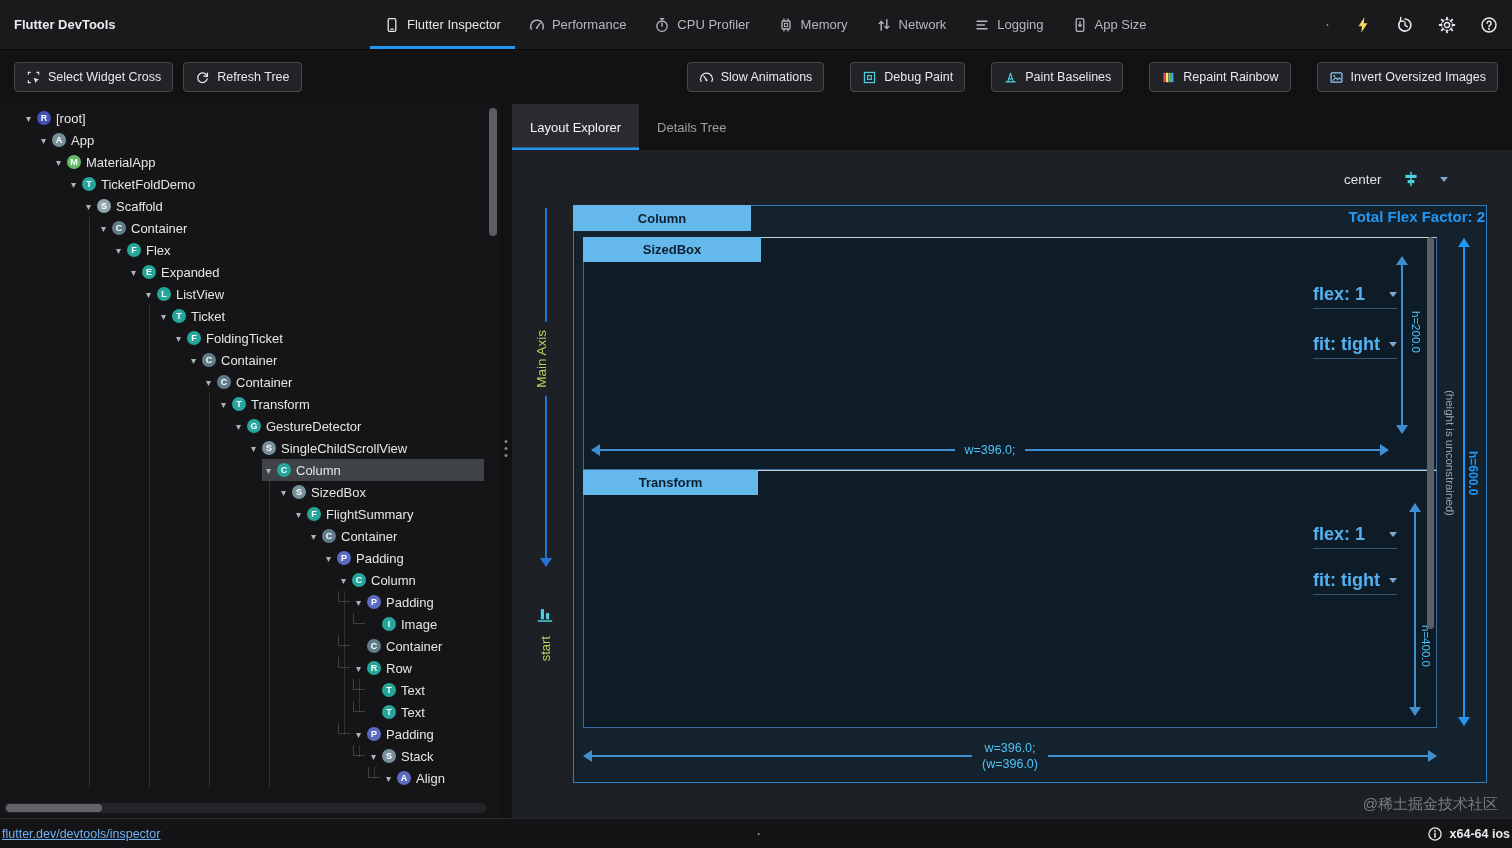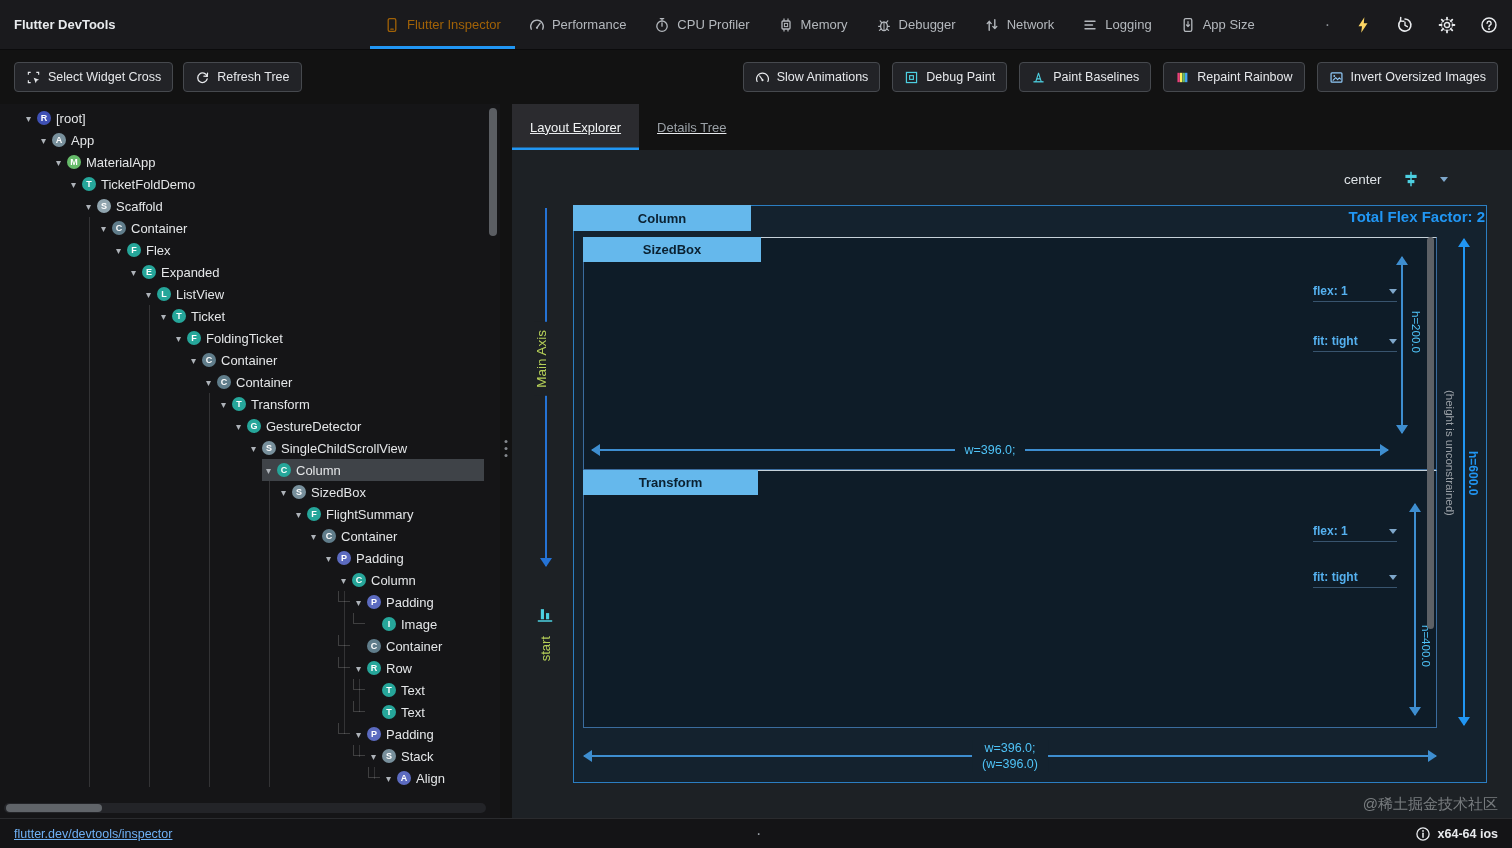--- a/index.html
+++ b/index.html
@@ -5,29 +5,29 @@
 *{box-sizing:border-box;margin:0;padding:0;}
 html,body{width:1512px;height:848px;}
 body{background:#121212;font-family:"Liberation Sans","DejaVu Sans",sans-serif;color:#e8eaed;overflow:hidden;position:relative;}
 .icn{display:inline-flex;width:16px;height:16px;flex:none;}
 .icn svg{width:100%;height:100%;}
 
 #topbar{height:50px;background:#1a1a1d;display:flex;align-items:stretch;padding:0 14px;border-bottom:1px solid #0b0b0c;}
 #app-title{font-size:13px;font-weight:700;line-height:50px;width:356px;flex:none;}
 #nav-tabs{display:flex;}
 .nav-tab{display:flex;align-items:center;gap:7px;padding:0 14px;font-size:13px;color:#b4b8bd;cursor:pointer;border-bottom:3px solid transparent;border-top:3px solid transparent;white-space:nowrap;}
-.nav-tab.active{color:#a16207;border-bottom-color:var(--accent,#2196f3);}
+.nav-tab.active{color:#e5e5e5;border-bottom-color:var(--accent,#2196f3);}
 #nav-actions{margin-left:auto;display:flex;align-items:center;gap:24px;}
 .sep-dot{color:#8d9196;font-size:16px;}
 .icon-btn{background:none;border:none;display:inline-flex;cursor:pointer;color:#e8eaed;padding:0;}
 .icon-btn .icn{width:18px;height:18px;}
 
 #toolbar{height:54px;display:flex;align-items:center;padding:0 14px;background:#121212;}
 #toolbar-left{display:flex;gap:10px;}
-#toolbar-right{margin-left:auto;display:flex;gap:12px;}
+#toolbar-right{margin-left:auto;display:flex;gap:26px;}
 .tbtn{display:inline-flex;align-items:center;gap:7px;height:30px;padding:0 11px;background:#222327;border:1px solid #46494e;border-radius:4px;color:#e6e8eb;font-size:12.5px;cursor:pointer;font-family:inherit;white-space:nowrap;}
 .tbtn .icn{width:15px;height:15px;}
 
 #main{display:flex;height:714px;}
 #tree-panel{width:500px;position:relative;background:#151517;overflow:hidden;flex:none;}
 #tree-rows{padding-top:3px;position:relative;z-index:2;}
 .tree-row{height:22px;display:flex;align-items:center;font-size:13px;white-space:nowrap;cursor:pointer;}
 .row-inner{display:flex;align-items:center;flex:1;height:22px;margin-right:16px;min-width:0;}
 .tree-row.selected .row-inner{background:#3f4348;}
 .chev{width:13px;font-size:10px;color:#aeb3b9;text-align:center;flex:none;}
@@ -37,30 +37,30 @@
 #tree-guides{position:absolute;inset:0;pointer-events:none;z-index:1;}
 .tguide{position:absolute;width:1px;background:rgba(255,255,255,.13);}
 #tree-vscroll{position:absolute;right:3px;top:4px;width:8px;height:128px;background:#5b5e63;border-radius:4px;z-index:5;}
 #tree-hscroll-track{position:absolute;left:4px;bottom:5px;width:482px;height:10px;background:#232428;border-radius:5px;z-index:5;}
 #tree-hscroll{position:absolute;left:2px;top:1px;width:96px;height:8px;background:#606469;border-radius:4px;}
 #splitter{width:12px;position:relative;background:#121212;cursor:col-resize;flex:none;}
 #splitter .dots{position:absolute;left:50%;top:336px;transform:translateX(-50%);display:flex;flex-direction:column;gap:4px;}
 #splitter .dots i{width:3px;height:3px;border-radius:50%;background:#84888d;}
 
 #right-panel{flex:1;display:flex;flex-direction:column;min-width:0;}
-#explorer-tabs{height:46px;display:flex;flex:none;text-decoration:underline;}
+#explorer-tabs{height:46px;display:flex;flex:none;}
 .xtab{padding:0 18px;display:flex;align-items:center;font-size:13px;color:#9aa0a6;cursor:pointer;}
 .xtab.active{background:#2b2b2f;color:#f2f4f5;box-shadow:inset 0 -2.5px 0 var(--accent,#2196f3);}
 #explorer{flex:1;position:relative;background:#1d2125;overflow:hidden;}
 #column-box{position:absolute;left:61px;top:55px;width:914px;height:578px;background:#14222e;border:1.5px solid #2b7ec2;z-index:1;}
 .wbox{position:absolute;background:#0e1c28;border:1px solid #3a6c9e;border-top:1px solid #c6d1d9;z-index:2;}
 .wtab{position:absolute;height:25px;background:var(--tab-blue,#65b8ec);color:#0a2030;font-size:13px;font-weight:700;display:flex;align-items:center;justify-content:center;z-index:4;}
 #column-tab{left:61px;top:55px;width:178px;height:26px;}
 .dropctl{position:absolute;width:84px;display:flex;align-items:center;justify-content:space-between;padding-bottom:3px;border-bottom:1px solid rgba(120,170,215,.4);z-index:4;cursor:pointer;}
-.dropctl .dval{color:#55b1f0;font-size:12px;font-weight:700;}
+.dropctl .dval{color:#55b1f0;font-size:18px;font-weight:700;}
 .dd-caret{width:0;height:0;border-left:4.5px solid transparent;border-right:4.5px solid transparent;border-top:5.5px solid #7ea7cb;flex:none;}
 
 .arrow-h,.arrow-v{position:absolute;z-index:3;--ac:#3e8ed0;}
 .arrow-h{display:flex;align-items:center;justify-content:center;height:16px;}
 .arrow-h .ln{position:absolute;left:1px;right:1px;top:50%;height:2px;transform:translateY(-50%);background:var(--ac);}
 .arrow-h .hd-l{position:absolute;left:0;top:50%;transform:translateY(-50%);width:0;height:0;border:6px solid transparent;border-left:0;border-right:9px solid var(--ac);}
 .arrow-h .hd-r{position:absolute;right:0;top:50%;transform:translateY(-50%);width:0;height:0;border:6px solid transparent;border-right:0;border-left:9px solid var(--ac);}
 .arrow-v{width:12px;}
 .arrow-v .ln{position:absolute;top:1px;bottom:1px;left:50%;width:2px;transform:translateX(-50%);background:var(--ac);}
 .arrow-v .hd-t{position:absolute;top:0;left:50%;transform:translateX(-50%);width:0;height:0;border:6px solid transparent;border-top:0;border-bottom:9px solid var(--ac);}
@@ -84,21 +84,21 @@
 #right-varrow{left:946px;top:88px;height:488px;}
 #unconstrained-note{position:absolute;left:932px;top:236px;writing-mode:vertical-rl;color:#9aa0a6;background:#14222e;font-size:11.5px;z-index:4;padding:4px 0;}
 #total-height-label{left:954px;top:296px;background:#14222e;color:var(--accent,#2196f3);font-weight:700;font-size:12px;}
 #explorer-scrollbar{position:absolute;left:915px;top:87px;width:7px;height:392px;background:#5d6166;border-radius:4px;z-index:6;}
 #main-arrow{left:28px;top:57px;height:360px;}
 #main-axis-label{position:absolute;left:22px;top:172px;writing-mode:vertical-rl;transform:rotate(180deg);color:var(--axis-lime,#b6d058);font-size:13.5px;background:#1d2125;padding:8px 0;z-index:4;}
 #main-align{position:absolute;left:24px;top:456px;display:flex;flex-direction:column;align-items:center;gap:12px;z-index:4;cursor:pointer;}
 #main-align .icn{transform:rotate(-90deg);}
 #start-label{writing-mode:vertical-rl;transform:rotate(180deg);color:var(--axis-lime,#b6d058);font-size:13px;}
 
-#statusbar{height:30px;border-top:1px solid #2a2b2e;display:flex;align-items:center;padding:0 14px;position:relative;background:#141416;}
+#statusbar{height:30px;border-top:1px solid #2a2b2e;display:flex;align-items:center;padding:0 2px;position:relative;background:#141416;}
 #status-link{color:var(--link,#6fb1f5);font-size:12.5px;text-decoration:underline;cursor:pointer;}
 #status-dot{position:absolute;left:50%;color:#9aa0a6;}
 #status-right{margin-left:auto;display:flex;align-items:center;gap:7px;font-size:12.5px;font-weight:700;}
 #status-right .icn{width:16px;height:16px;color:#e8eaed;}
 #watermark{position:absolute;right:14px;bottom:34px;color:rgba(210,213,216,.5);font-size:15px;z-index:40;}
 </style>
 </head>
 <body>
 
 <div id="app">
@@ -143,30 +143,20 @@
               <rect x="6.4" y="6.4" width="3.2" height="3.2" fill="none" stroke="currentColor" stroke-width="1"></rect>
               <g stroke="currentColor" stroke-width="1.2">
                 <line x1="6" y1="1.4" x2="6" y2="4"></line>
                 <line x1="10" y1="1.4" x2="10" y2="4"></line>
                 <line x1="6" y1="12" x2="6" y2="14.6"></line>
                 <line x1="10" y1="12" x2="10" y2="14.6"></line>
               </g>
             </svg>
           </span>
           <span class="nav-label">Memory</span>
-        </div>
-        <div class="nav-tab">
-          <span class="icn">
-            <svg viewBox="0 0 16 16">
-              <ellipse cx="8" cy="9.3" rx="3.4" ry="4.3" fill="none" stroke="currentColor" stroke-width="1.3"></ellipse>
-              <line x1="8" y1="5" x2="8" y2="13.6" stroke="currentColor" stroke-width="1"></line>
-              <path d="M5.6 5.6 4.2 3.8 M10.4 5.6 11.8 3.8 M4.6 9.3 2.6 9.3 M13.4 9.3 11.4 9.3 M5.2 12 3.4 13.4 M10.8 12 12.6 13.4" stroke="currentColor" stroke-width="1.2" fill="none" stroke-linecap="round"></path>
-            </svg>
-          </span>
-          <span class="nav-label">Debugger</span>
         </div>
         <div class="nav-tab">
           <span class="icn">
             <svg viewBox="0 0 16 16">
               <g stroke="currentColor" stroke-width="1.4" fill="none" stroke-linecap="round" stroke-linejoin="round">
                 <path d="M5.2 13.2 V4.4 M5.2 4.4 3.2 6.6 M5.2 4.4 7.2 6.6"></path>
                 <path d="M10.8 2.8 V11.6 M10.8 11.6 8.8 9.4 M10.8 11.6 12.8 9.4"></path>
               </g>
             </svg>
           </span>

